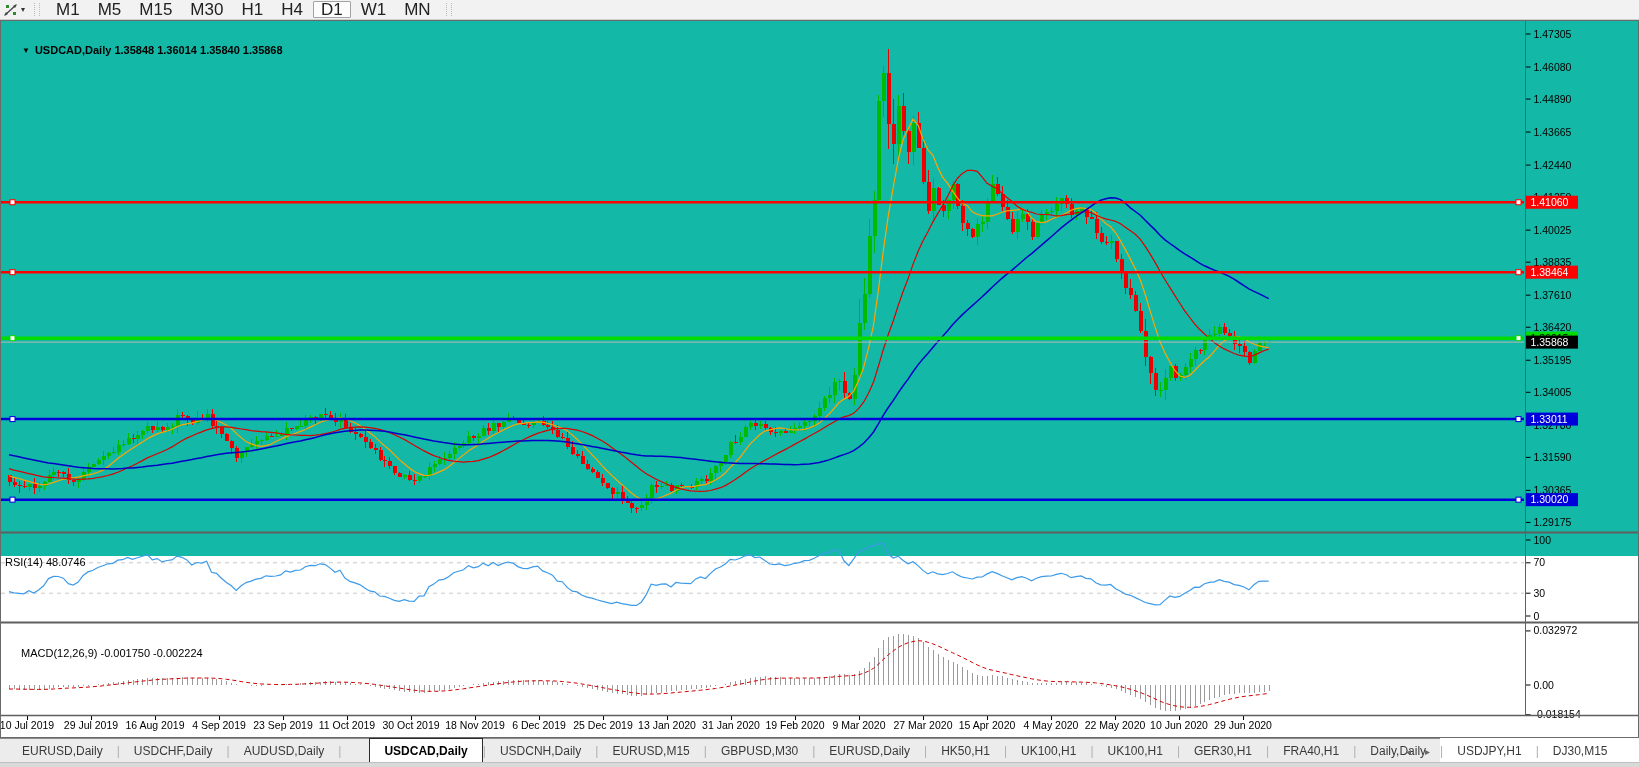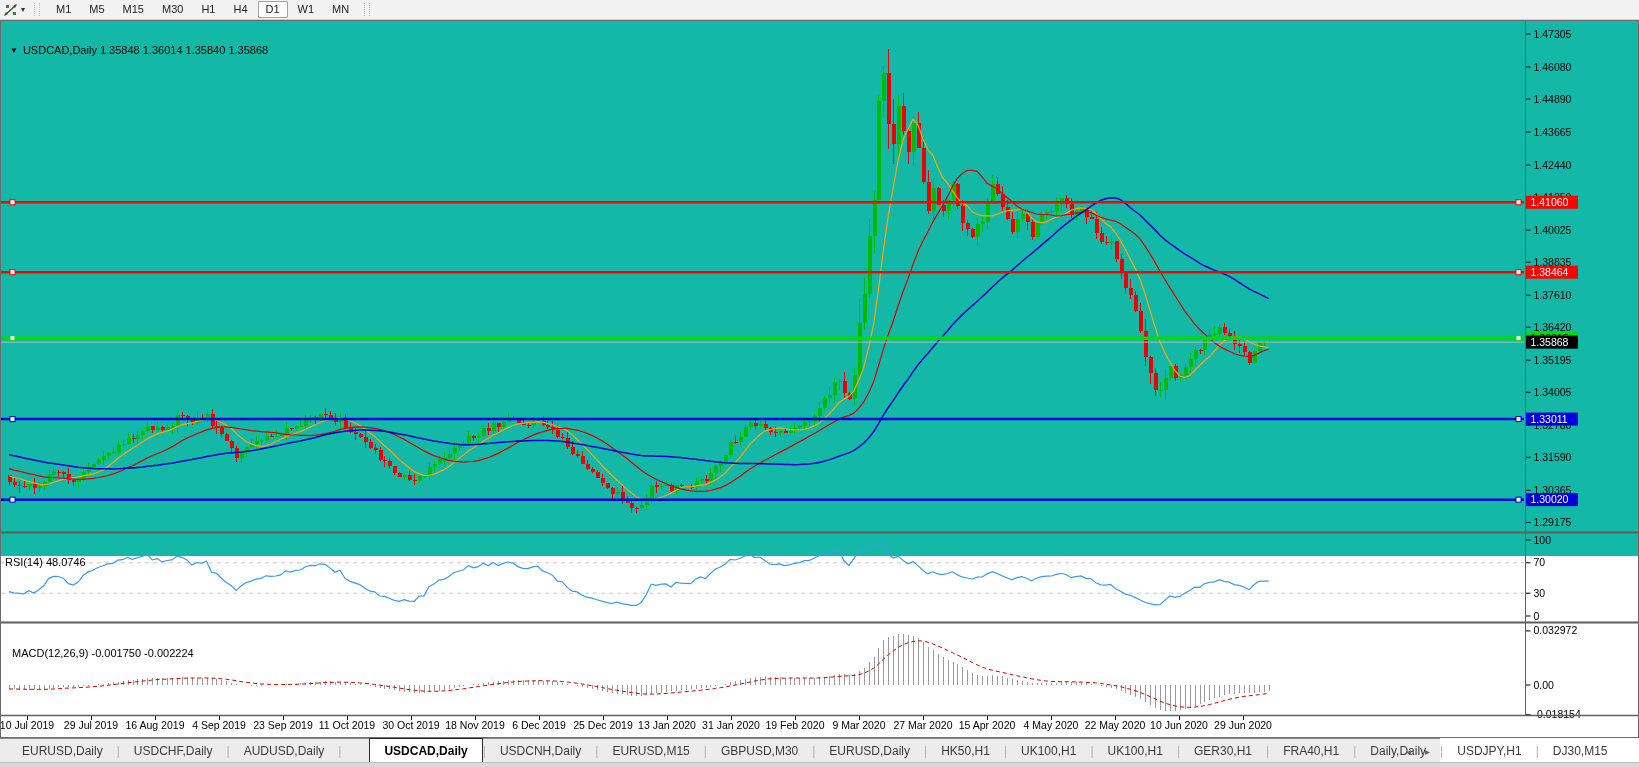--- a/index.html
+++ b/index.html
@@ -5,30 +5,30 @@
   html,body{margin:0;padding:0;background:#ffffff;}
   body{width:1639px;height:767px;overflow:hidden;font-family:"Liberation Sans",sans-serif;}
   .app{position:relative;width:1639px;height:767px;background:#fff;}
   
   .toolbar{position:absolute;top:0;left:0;width:1639px;height:19px;background:#f2f2f2;
            border-bottom:1px solid #cfcfcf;display:flex;align-items:center;}
   .tool-icon{width:18px;height:15px;margin-left:2px;display:inline-flex;align-items:center;justify-content:center;}
   .caret{font-size:8px;color:#333;margin:0 3px 0 1px;cursor:default;}
   .grip{width:4px;height:13px;border-left:1px dotted #b9b9b9;border-right:1px dotted #b9b9b9;margin:0 7px 0 6px;}
   .tf-group{display:flex;align-items:center;}
-  .tf{height:15px;line-height:15px;padding:0 7px;margin:0 1px;font-size:11px;color:#222;
+  .tf{height:15px;line-height:15px;padding:0 7px;margin:0 1px;font-size:17px;color:#222;
       border:1px solid transparent;border-radius:1px;cursor:default;}
   .tf.active{background:#fcfcfc;border:1px solid #a3a3a3;}
   
   .chart-area{position:absolute;top:20px;left:0;width:1639px;height:536px;background:#14b8a6;}
   .overlay{position:absolute;font-size:11px;color:#000;white-space:nowrap;}
-  .o-title{top:24px;left:10px;}
+  .o-title{top:24px;left:22px;font-weight:bold;}
   .o-title .mcaret{font-size:8px;margin-right:5px;position:relative;top:-1px;}
   .o-rsi{top:536px;left:5px;}
-  .o-macd{top:627px;left:12px;}
+  .o-macd{top:627px;left:21px;}
   
   .tabbar{position:absolute;top:738px;left:0;width:1440px;height:24px;background:#ececec;
           border-top:1px solid #8a8a8a;display:flex;align-items:stretch;font-size:12px;}
   .tabs{display:flex;align-items:stretch;padding-left:8px;}
   .tab{display:flex;align-items:center;padding:0 14px;color:#3a3a3a;cursor:default;white-space:nowrap;}
   .tab.active{background:#ffffff;border:1px solid #2b2b2b;margin-top:-1px;color:#000;font-weight:bold;margin-left:28px;}
   .tabsep{display:flex;align-items:center;color:#b0b0b0;}
   .tab-scroll{position:absolute;right:10px;top:0;height:24px;display:flex;align-items:center;gap:14px;
               color:#666;font-size:10px;}
   .statusbar{position:absolute;top:762px;left:0;width:1639px;height:5px;background:#d9d9d9;border-top:1px solid #c0c0c0;}

